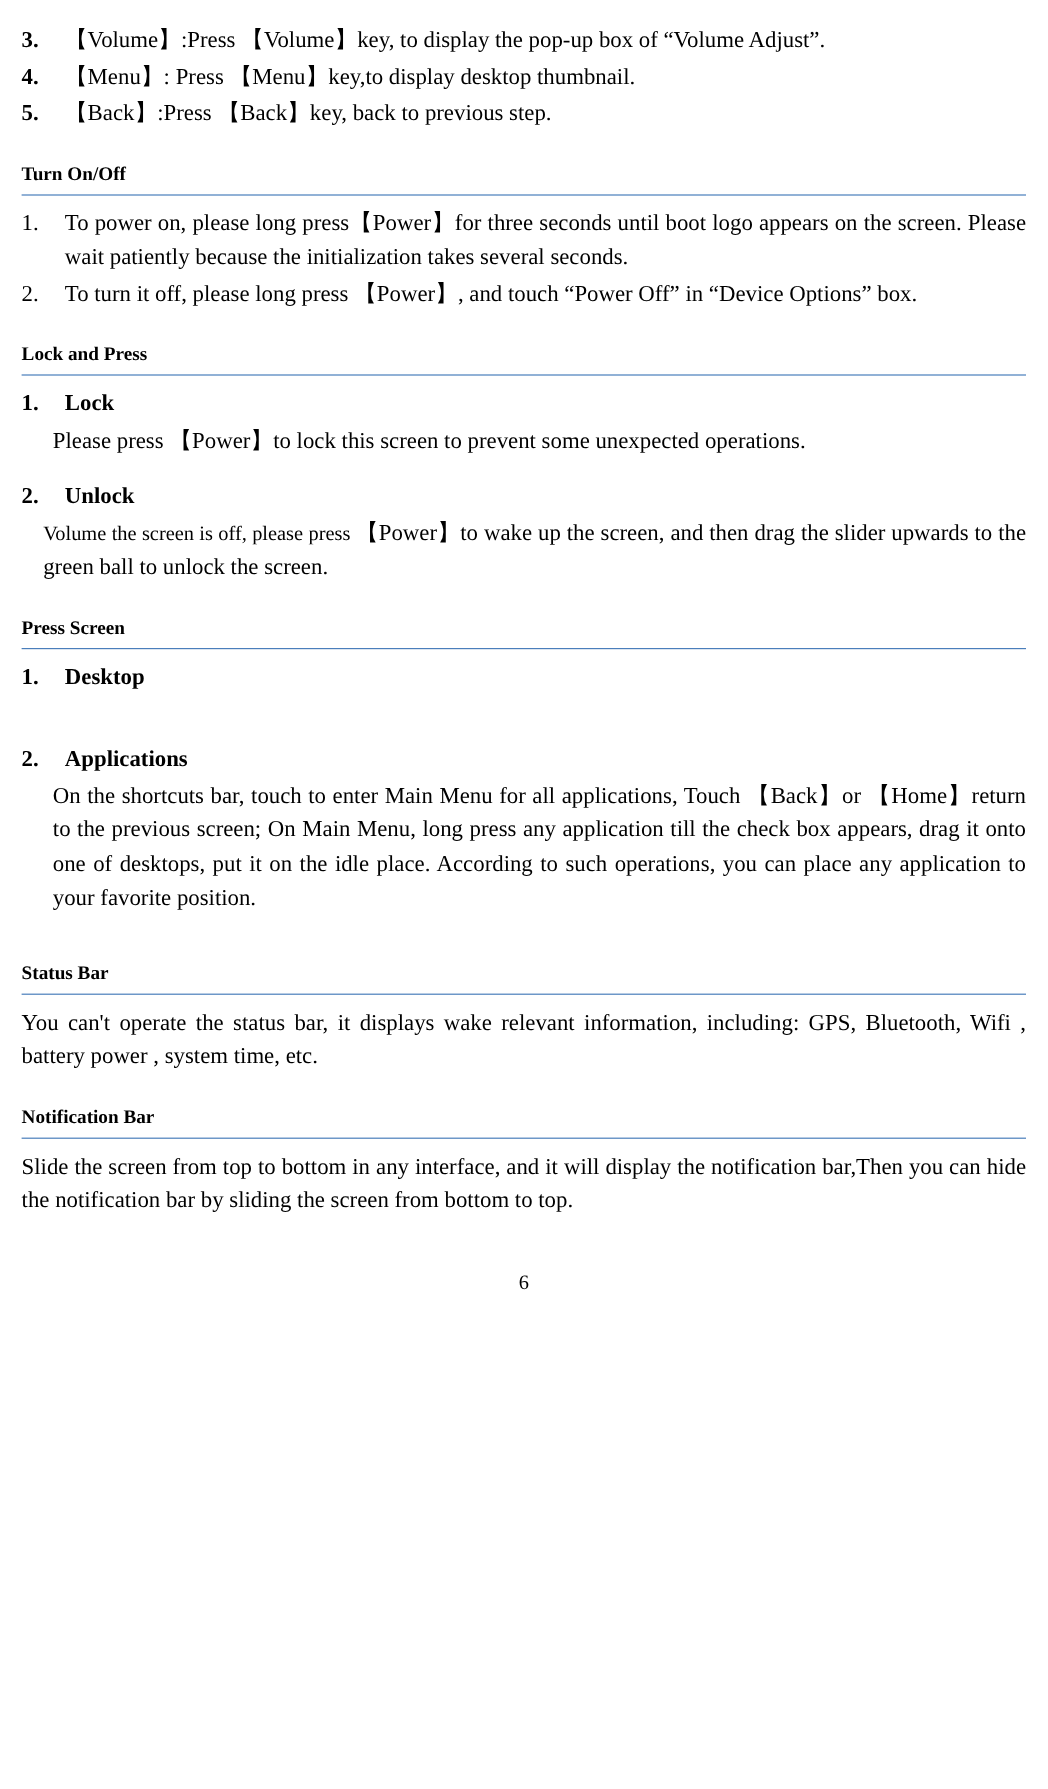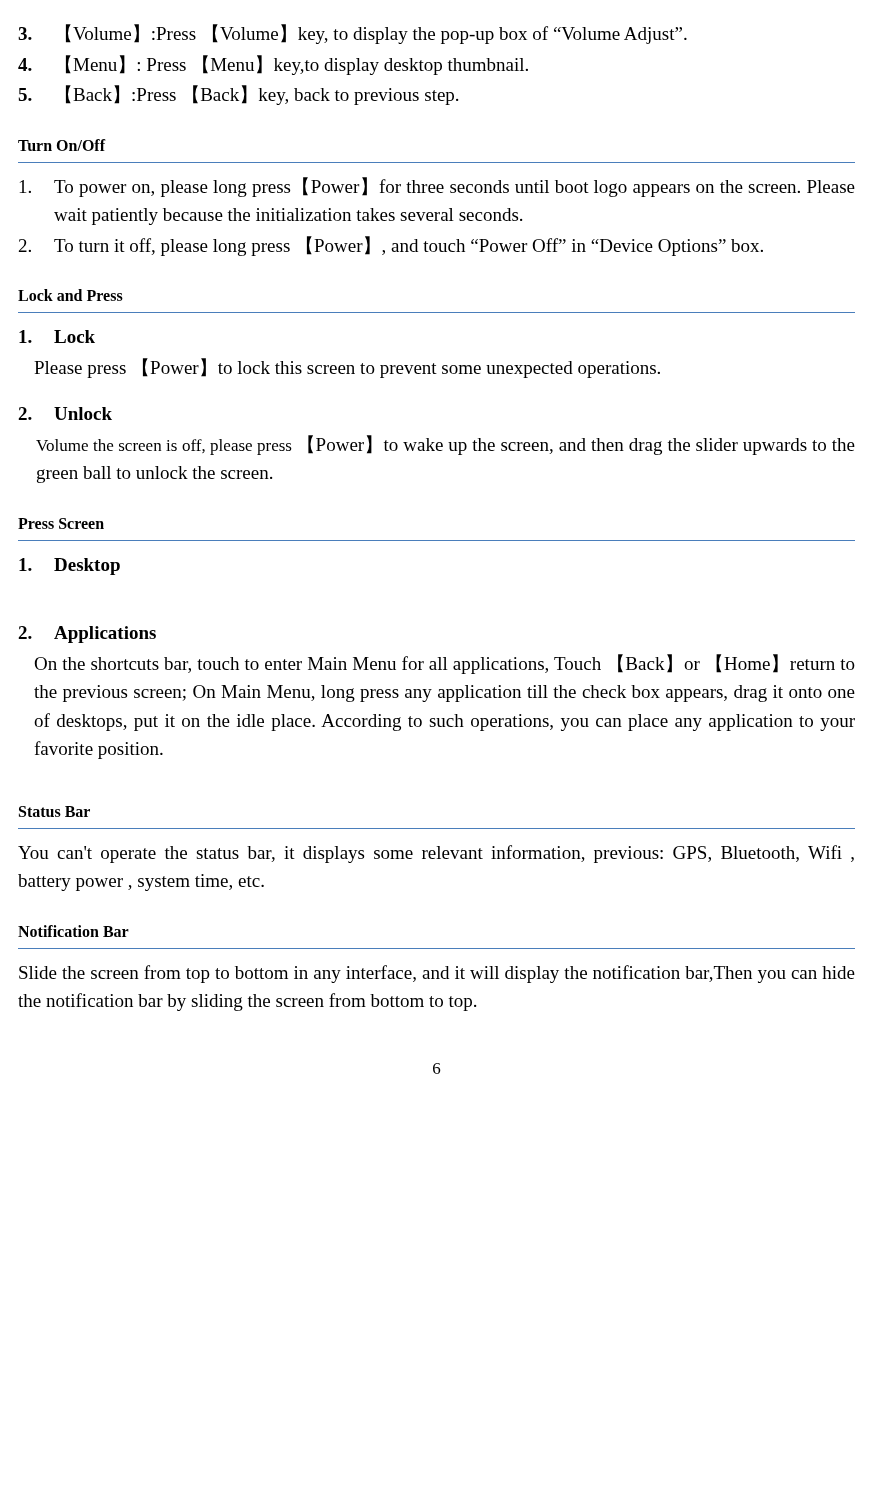--- a/index.html
+++ b/index.html
@@ -55,21 +55,21 @@
     font-weight: bold;
   }
   .num-item .txt {
     flex: 1;
     text-align: justify;
   }
   .sub-title {
     font-weight: bold;
   }
   .indent-para {
-    margin-left: 16px;
+    margin-left: 26px;
     text-align: justify;
     margin-bottom: 18px;
   }
   .body-para {
     text-align: justify;
     margin: 0 0 18px 0;
   }
   .page-number {
     text-align: center;
     font-size: 17px;
@@ -141,19 +141,19 @@
 </div>
 
 <div class="num-item">
   <div class="num bold">2.</div>
   <div class="txt sub-title">Applications</div>
 </div>
 <div class="indent-para" style="margin-bottom:36px;">On the shortcuts bar, touch  to enter Main Menu for all applications, Touch 【Back】or 【Home】return to the previous screen; On Main Menu, long press any application till the check box appears, drag it onto one of desktops, put it on the idle place. According to such operations, you can place any application to your favorite position.</div>
 
 <h2 class="section-heading">Status Bar</h2>
 <hr class="section-rule">
-<div class="body-para">You can't operate the status bar, it displays some relevant information, previous: GPS, Bluetooth, Wifi , battery power , system time, etc.</div>
+<div class="body-para">You can't operate the status bar, it displays wake relevant information, including: GPS, Bluetooth, Wifi , battery power , system time, etc.</div>
 
 <h2 class="section-heading">Notification Bar</h2>
 <hr class="section-rule">
 <div class="body-para">Slide the screen from top to bottom in any interface, and it will display the notification bar,Then you can hide the notification bar by sliding the screen from bottom to top.</div>
 
 <div class="page-number">6</div>
 
 </body></html>

